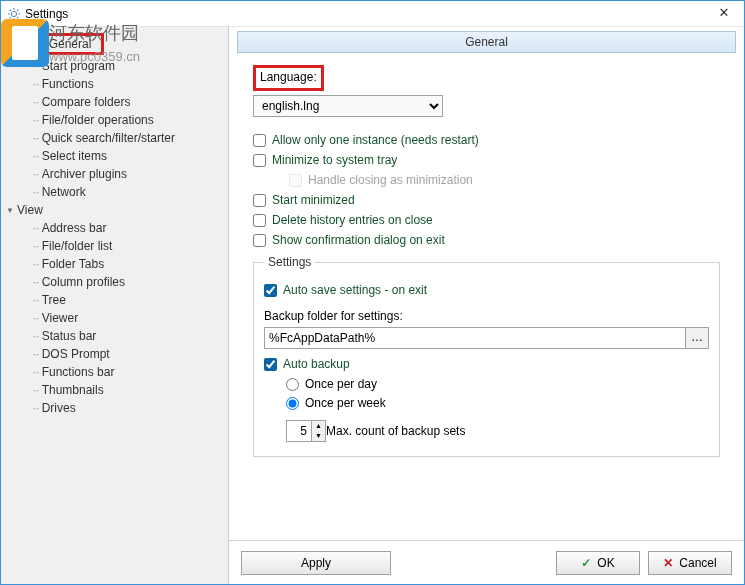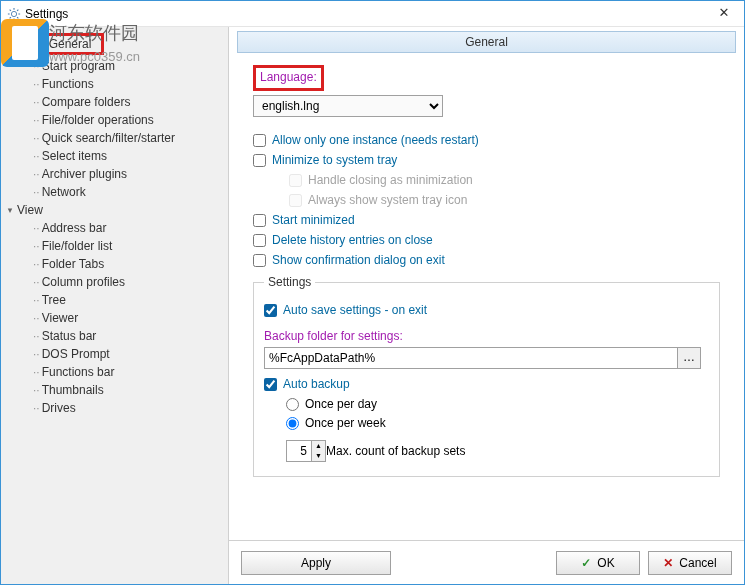--- a/index.html
+++ b/index.html
@@ -23,36 +23,36 @@
 .tree-item .exp { width: 10px; display: inline-block; text-align: center; color: #666; font-size: 9px; margin-right: 2px; }
 .tree-item.selected .label-box { border: 3px solid #d92020; padding: 1px 10px 1px 4px; }
 .tree-item.lvl-1 .dots { color: #888; margin-right: 2px; font-size: 10px; }
 
 .content { flex: 1; display: flex; flex-direction: column; }
 
 .panel-title { height: 22px; margin: 4px 8px 0 8px; border: 1px solid #a8c6e0; background: linear-gradient(#eaf3fb, #d7e7f5); text-align: center; line-height: 20px; color: #333; }
 
 .panel-body { flex: 1; padding: 12px 24px; position: relative; }
 
-.field-label { display: block; margin-bottom: 2px; color: #a21caf; }
+.field-label { display: block; margin-bottom: 2px; color: #000000; }
 .lang-label-box { border: 3px solid #d92020; padding: 2px 4px; display: inline-block; margin-bottom: 4px; }
 
 select { width: 190px; height: 22px; border: 1px solid #a0a0a0; background: #fafafa; padding: 0 4px; }
 
 .chk-row { display: flex; align-items: center; margin: 6px 0; }
 .chk-row.sub { margin-left: 36px; color: #a4a4a4; }
 .chk-row.sub input { opacity: 0.5; }
 .chk-row input[type=checkbox] { width: 13px; height: 13px; margin-right: 6px; accent-color: #0a64a4; }
-.chk-row label { color: #0369a1; }
+.chk-row label { color: #14532d; }
 .chk-row.sub label { color: #a4a4a4; }
 
 fieldset { border: 1px solid #d0d0d0; margin-top: 8px; padding: 8px 10px 14px 10px; }
 fieldset legend { padding: 0 4px; color: #333; }
 
-.path-row { display: flex; align-items: flex-start; margin: 4px 8px 8px 0; }
+.path-row { display: flex; align-items: flex-start; margin: 4px 0 8px 0; }
 .path-row input[type=text] { flex: 1; height: 22px; border: 1px solid #a0a0a0; padding: 0 4px; font-size: 12px; }
 .path-row .browse { width: 24px; height: 22px; border: 1px solid #a0a0a0; background: #f0f0f0; margin-left: -1px; text-align: center; line-height: 18px; cursor: default; }
 
 .radio-row { display: flex; align-items: center; margin: 5px 0 5px 22px; }
 .radio-row input { margin-right: 6px; }
 
 .spin-row { display: flex; align-items: center; margin: 10px 0 0 22px; }
 .spin-row .spin { width: 40px; height: 22px; border: 1px solid #a0a0a0; display: flex; }
 .spin-row .spin .val { flex: 1; text-align: right; padding-right: 4px; line-height: 20px; }
 .spin-row .spin .arrows { width: 14px; border-left: 1px solid #a0a0a0; display: flex; flex-direction: column; }
@@ -209,24 +209,20 @@
           <label>Allow only one instance (needs restart)</label>
         </div>
       <div class="chk-row">
           <input type="checkbox" style="">
           <label>Minimize to system tray</label>
         </div>
       <div class="chk-row sub">
           <input type="checkbox" disabled="" style="">
           <label>Handle closing as minimization</label>
         </div>
-      <div class="chk-row sub">
-          <input type="checkbox" disabled="" style="">
-          <label>Always show system tray icon</label>
-        </div>
       <div class="chk-row">
           <input type="checkbox" style="">
           <label>Start minimized</label>
         </div>
       <div class="chk-row">
           <input type="checkbox" style="">
           <label>Delete history entries on close</label>
         </div>
       <div class="chk-row">
           <input type="checkbox" style="">

